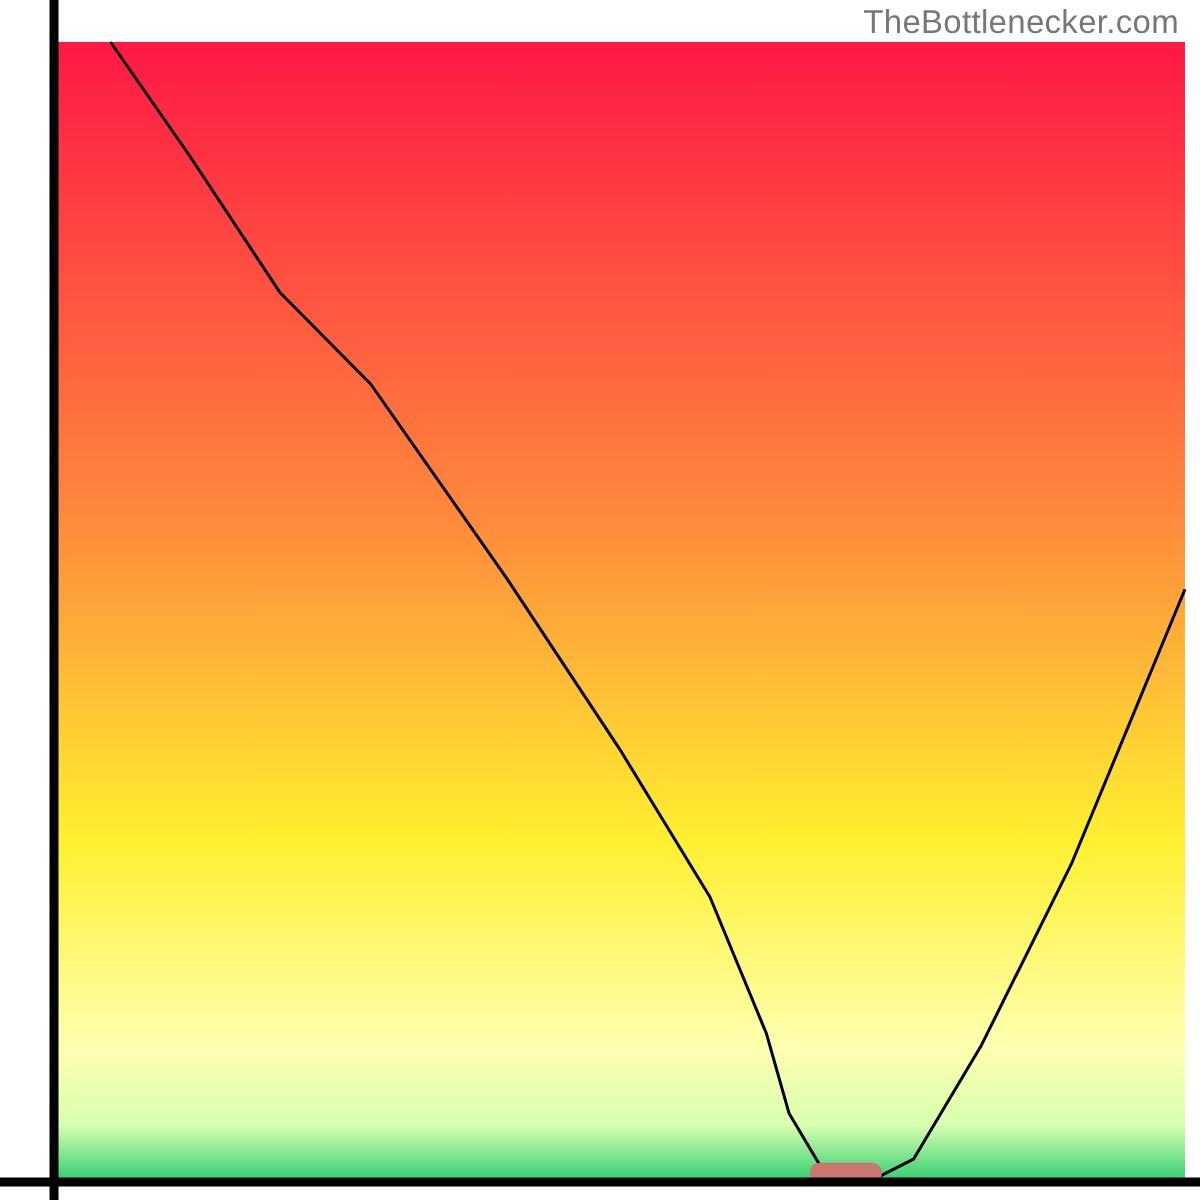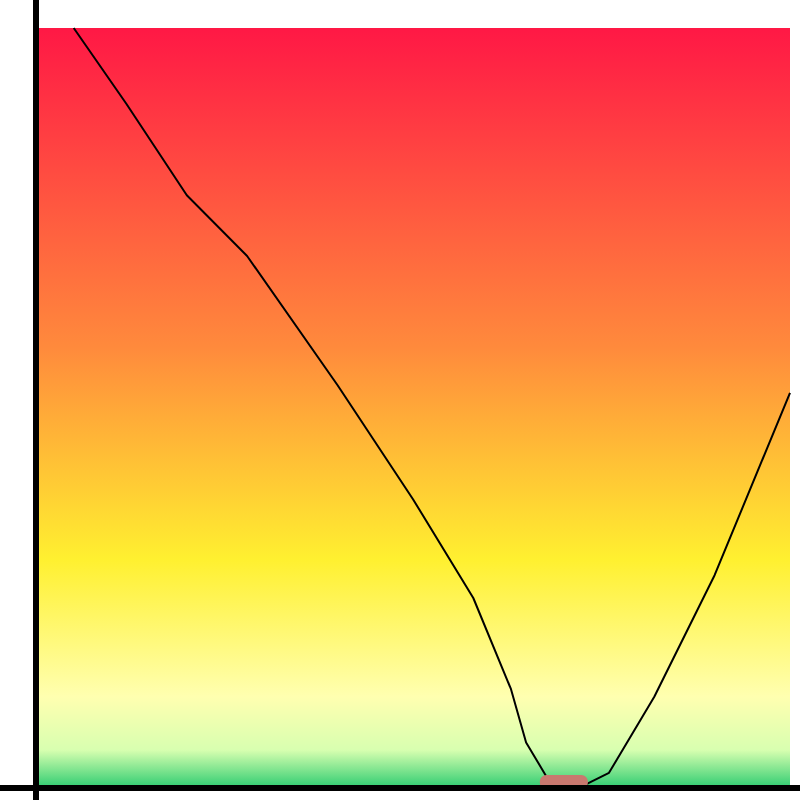--- a/index.html
+++ b/index.html
@@ -43,13 +43,14 @@
     </defs>
     <g id="plot-group">
         <rect x="36" y="28" width="754" height="760" fill="url(#bg-grad)"></rect>
         <rect x="0" y="0" width="800" height="28" fill="#fff"></rect>
         <path d="M73.7 28.0 L126.5 104.0 L186.8 195.2 L247.1 256.0 L337.6 385.2 L413.0 499.2 L473.3 598.0 L511.0 689.2 L526.1 742.4 L548.7 780.4 L571.3 784.2 L586.4 784.2 L609.0 772.8 L654.3 696.8 L714.6 575.2 L790.0 392.8" fill="none" stroke="#000000" stroke-width="2" stroke-linejoin="round"></path>
         <rect x="539.7" y="775.1" width="48.3" height="13.7" rx="6.8" fill="#c9786f"></rect>
         <line x1="36" y1="0" x2="36" y2="800" stroke="#000" stroke-width="6"></line>
         <line x1="0" y1="788" x2="800" y2="788" stroke="#000" stroke-width="6"></line>
       </g>
   </svg>
+  <div class="watermark">TheBottlenecker.com</div>
 </div>
 
 </body></html>

